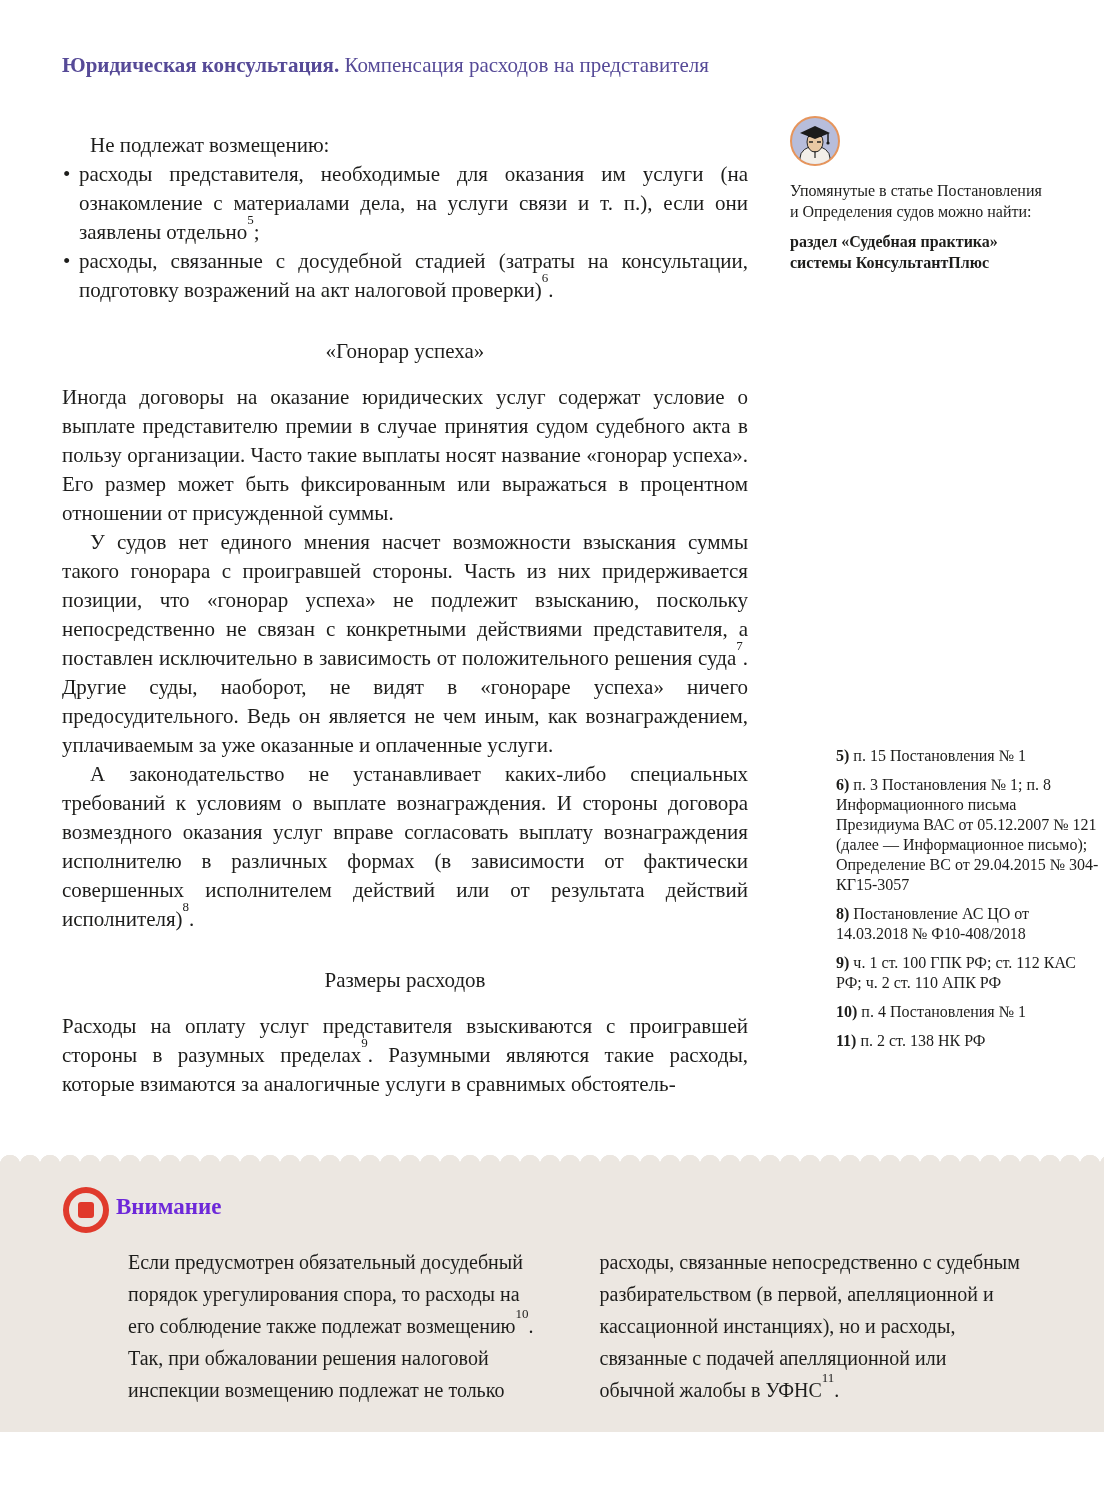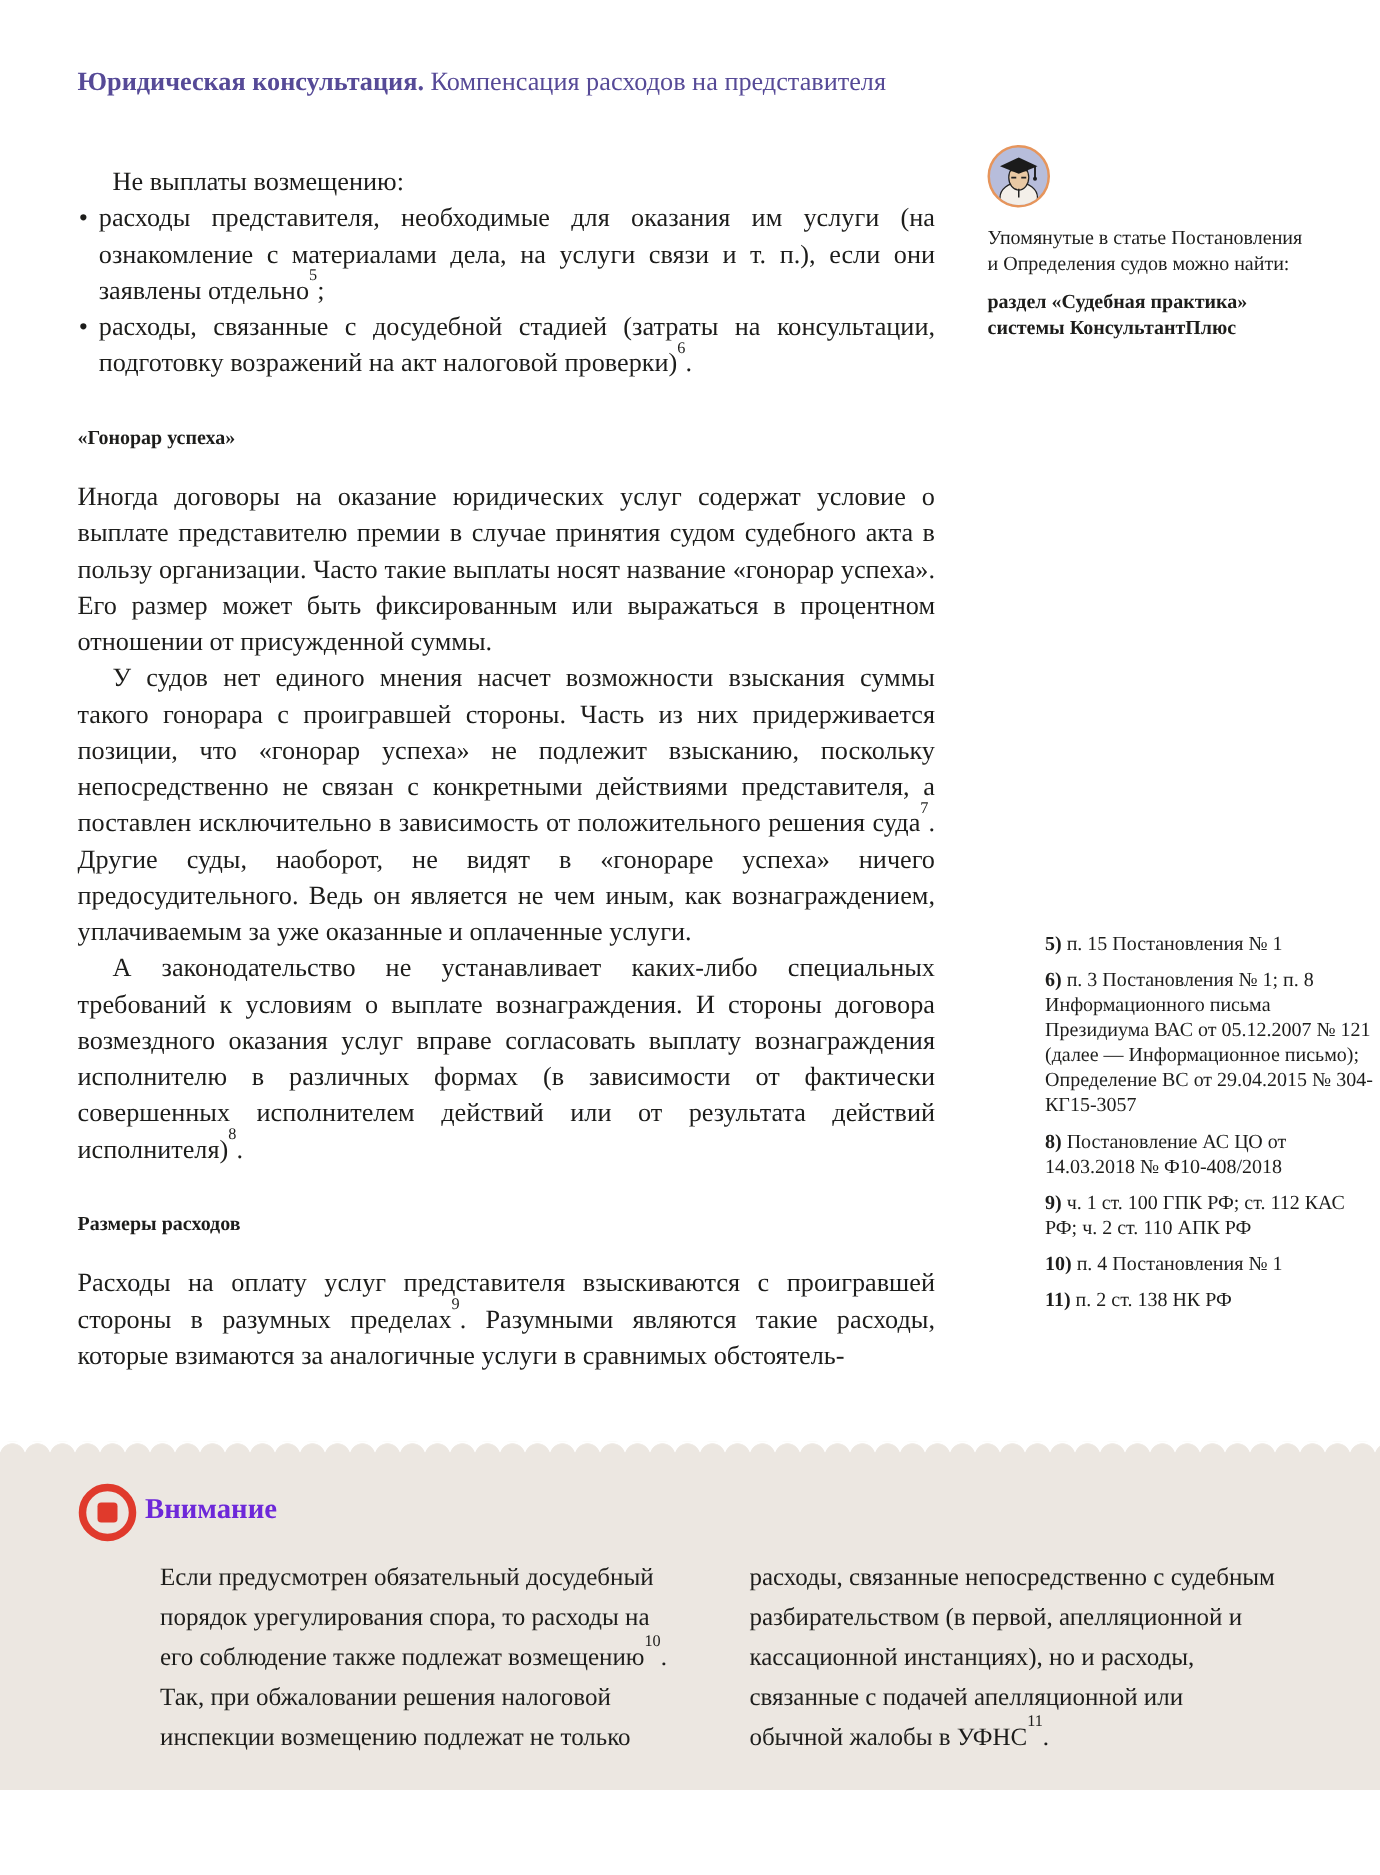--- a/index.html
+++ b/index.html
@@ -22,22 +22,22 @@
     position:absolute; left:62px; top:131px; width:686px;
     font-size:21px; line-height:29px; text-align:justify;
   }
   .lead { text-indent:28px; }
   ul.bullets { list-style:none; }
   ul.bullets li { position:relative; padding-left:17px; }
   ul.bullets li::before {
     content:"\2022"; position:absolute; left:1px; top:0;
   }
   h2.section {
-    font-size:16px; line-height:30px; font-weight:bold;
-    text-align:left; margin:31px 0 17px 0;
+    font-size:21px; line-height:30px; font-weight:normal;
+    text-align:center; margin:31px 0 17px 0;
   }
   p.ind { text-indent:28px; }
   sup.fnref {
     font-size:13px; line-height:0; position:relative; top:-7px;
   }
 
   
   .side-note {
     position:absolute; left:790px; top:116px; width:258px;
     font-size:16px; line-height:21px; text-align:left;
@@ -98,21 +98,21 @@
 
 <div class="page">
 
   <div class="runhead">
     <span class="rubric">Юридическая консультация.</span>
     <span>Компенсация расходов на представителя</span>
   </div>
 
   <div class="main-col">
 
-    <p class="lead">Не выплаты возмещению:</p>
+    <p class="lead">Не подлежат возмещению:</p>
 
     <ul class="bullets">
       <li>
         <span>расходы представителя, необходимые для оказания им услуги (на ознакомление с материалами дела, на услуги связи и т. п.), если они заявлены отдельно</span><sup class="fnref">5</sup><span>;</span>
       </li>
       <li>
         <span>расходы, связанные с досудебной стадией (затраты на консульта­ции, подготовку возражений на акт налоговой проверки)</span><sup class="fnref">6</sup><span>.</span>
       </li>
     </ul>
 

